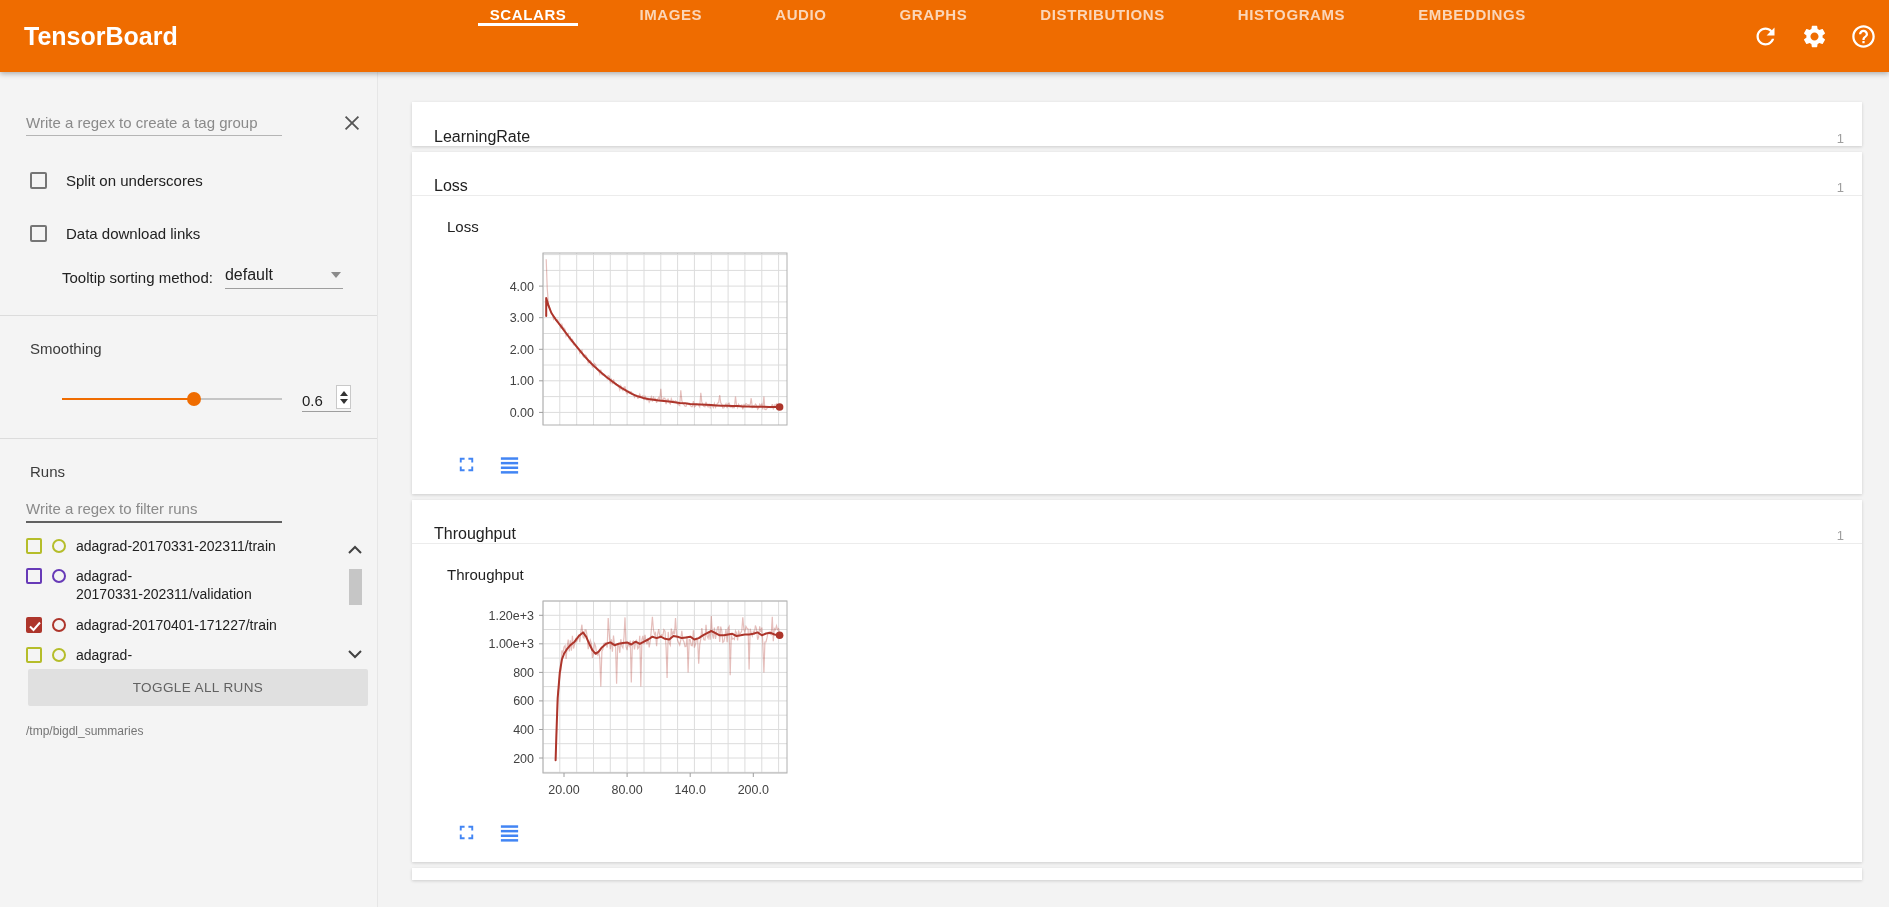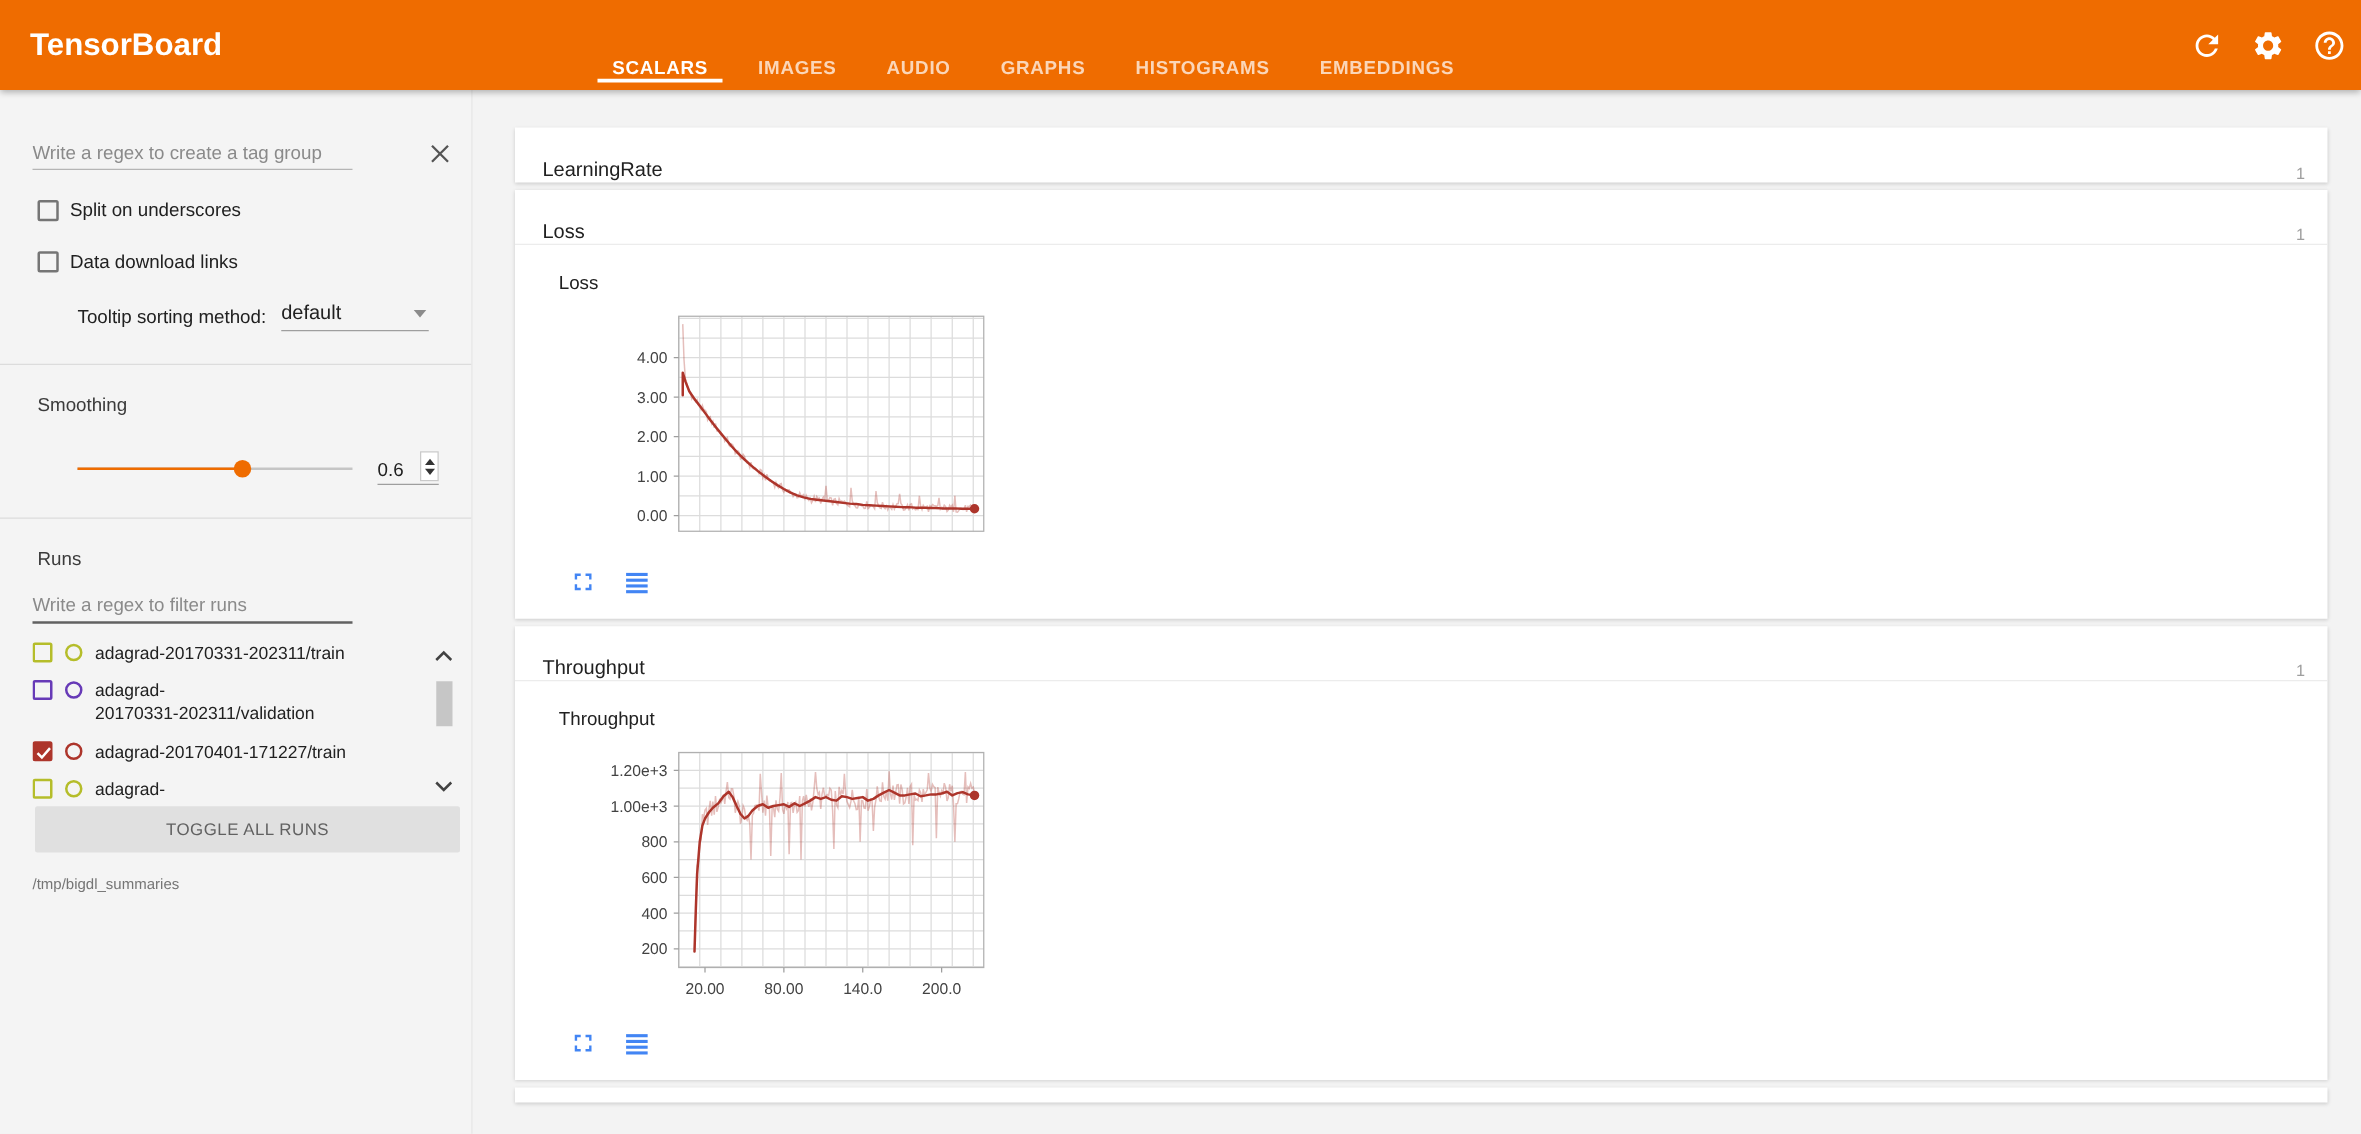--- a/index.html
+++ b/index.html
@@ -2,38 +2,38 @@
 <html><head>
 <meta charset="utf-8">
 <style>
   *{box-sizing:border-box;margin:0;padding:0}
   html,body{width:1889px;height:907px;overflow:hidden;background:#f3f3f3;
     font-family:"Liberation Sans",sans-serif;-webkit-font-smoothing:antialiased}
   
   .topbar{height:72px;background:#ef6c00;display:flex;align-items:center;
     box-shadow:0 2px 5px rgba(0,0,0,.28);position:relative;z-index:5}
   .brand{color:#fff;font-size:25px;font-weight:bold;margin-left:24px;white-space:nowrap}
-  .tabs{display:flex;gap:16px;margin-left:300px;height:60px;align-items:flex-end}
+  .tabs{display:flex;gap:49px;margin-left:300px;height:60px;align-items:flex-start}
   .tab{display:flex;align-items:center;padding:0 12px;color:rgba(255,255,255,.72);
     font-size:15px;font-weight:bold;letter-spacing:.6px;border-bottom:3px solid transparent;
     cursor:pointer;white-space:nowrap}
   .tab.active{color:#fff;border-bottom-color:#fff}
   .topbar-icons{margin-left:auto;display:flex;gap:22px;margin-right:12px;align-items:center}
   .tb-icon{width:27px;height:27px;cursor:pointer;display:block}
   
   .sidebar{position:absolute;left:0;top:72px;bottom:0;width:378px;background:#f4f4f4;
     border-right:1px solid #e6e6e6;z-index:2}
   .sb-group{border-bottom:1px solid #dcdcdc;padding-bottom:26px}
   .sb-group:last-child{border-bottom:none}
   .regex-row{display:flex;align-items:flex-end;padding:38px 14px 0 26px;justify-content:space-between}
   .line-input{border:none;outline:none;background:transparent;border-bottom:1px solid #b5b5b5;
     width:256px;font-size:15px;color:#333;padding:4px 0;font-family:inherit}
   .line-input::placeholder{color:#8a8a8a}
   .x-btn{width:22px;height:22px;cursor:pointer;margin-bottom:2px}
-  .cb-row{display:flex;align-items:center;gap:9px;margin:24px 0 0 30px;cursor:pointer}
+  .cb-row{display:flex;align-items:center;gap:19px;margin:36px 0 0 30px;cursor:pointer}
   .cb-box{width:17px;height:17px;border:2px solid #757575;border-radius:2px;background:transparent;flex:none}
   .cb-label{font-size:15px;color:#212121}
   .tooltip-row{display:flex;align-items:flex-end;margin:24px 0 0 62px}
   .tooltip-label{font-size:15px;color:#212121;padding-bottom:3px}
   .dropdown{margin-left:12px;width:118px;border-bottom:1px solid #9e9e9e;display:flex;
     align-items:center;justify-content:space-between;padding-bottom:4px;cursor:pointer}
   .dropdown-value{font-size:16px;color:#212121}
   .caret{width:0;height:0;border-left:5px solid transparent;border-right:5px solid transparent;
     border-top:6px solid #8b8b8b;margin-right:2px}
   .sb-h{font-size:15px;color:#3b3b3b;margin:24px 0 0 30px}
@@ -86,20 +86,21 @@
 </head>
 <body>
 
 <header class="topbar">
   <div class="brand">TensorBoard</div>
   <nav class="tabs">
       <div class="tab active">SCALARS</div>
       <div class="tab">IMAGES</div>
       <div class="tab">AUDIO</div>
       <div class="tab">GRAPHS</div>
+      <div class="tab">DISTRIBUTIONS</div>
       <div class="tab">HISTOGRAMS</div>
       <div class="tab">EMBEDDINGS</div>
     </nav>
   <div class="topbar-icons">
       <svg class="tb-icon" viewBox="0 0 24 24" fill="#fff">
         <path d="M17.65 6.35C16.2 4.9 14.21 4 12 4c-4.42 0-7.99 3.58-7.99 8s3.57 8 7.99 8c3.73 0 6.84-2.55 7.73-6h-2.08c-.82 2.33-3.04 4-5.65 4-3.31 0-6-2.69-6-6s2.69-6 6-6c1.66 0 3.14.69 4.22 1.78L13 11h7V4l-2.35 2.35z"></path>
       </svg>
       <svg class="tb-icon" viewBox="0 0 24 24" fill="#fff">
         <path d="M19.14 12.94c.04-.3.06-.61.06-.94 0-.32-.02-.64-.07-.94l2.03-1.58c.18-.14.23-.41.12-.61l-1.92-3.32c-.12-.22-.37-.29-.59-.22l-2.39.96c-.5-.38-1.03-.7-1.62-.94L14.4 2.81c-.04-.24-.24-.41-.48-.41h-3.84c-.24 0-.43.17-.47.41L9.25 5.35c-.59.24-1.13.57-1.62.94l-2.39-.96c-.22-.08-.47 0-.59.22L2.74 8.87c-.12.21-.08.47.12.61l2.03 1.58c-.05.3-.09.63-.09.94s.02.64.07.94l-2.03 1.58c-.18.14-.23.41-.12.61l1.92 3.32c.12.22.37.29.59.22l2.39-.96c.5.38 1.03.7 1.62.94l.36 2.54c.05.24.24.41.48.41h3.84c.24 0 .44-.17.47-.41l.36-2.54c.59-.24 1.13-.56 1.62-.94l2.39.96c.22.08.47 0 .59-.22l1.92-3.32c.12-.22.07-.47-.12-.61l-2.01-1.58zM12 15.6c-1.98 0-3.6-1.62-3.6-3.6s1.62-3.6 3.6-3.6 3.6 1.62 3.6 3.6-1.62 3.6-3.6 3.6z"></path>
       </svg>

